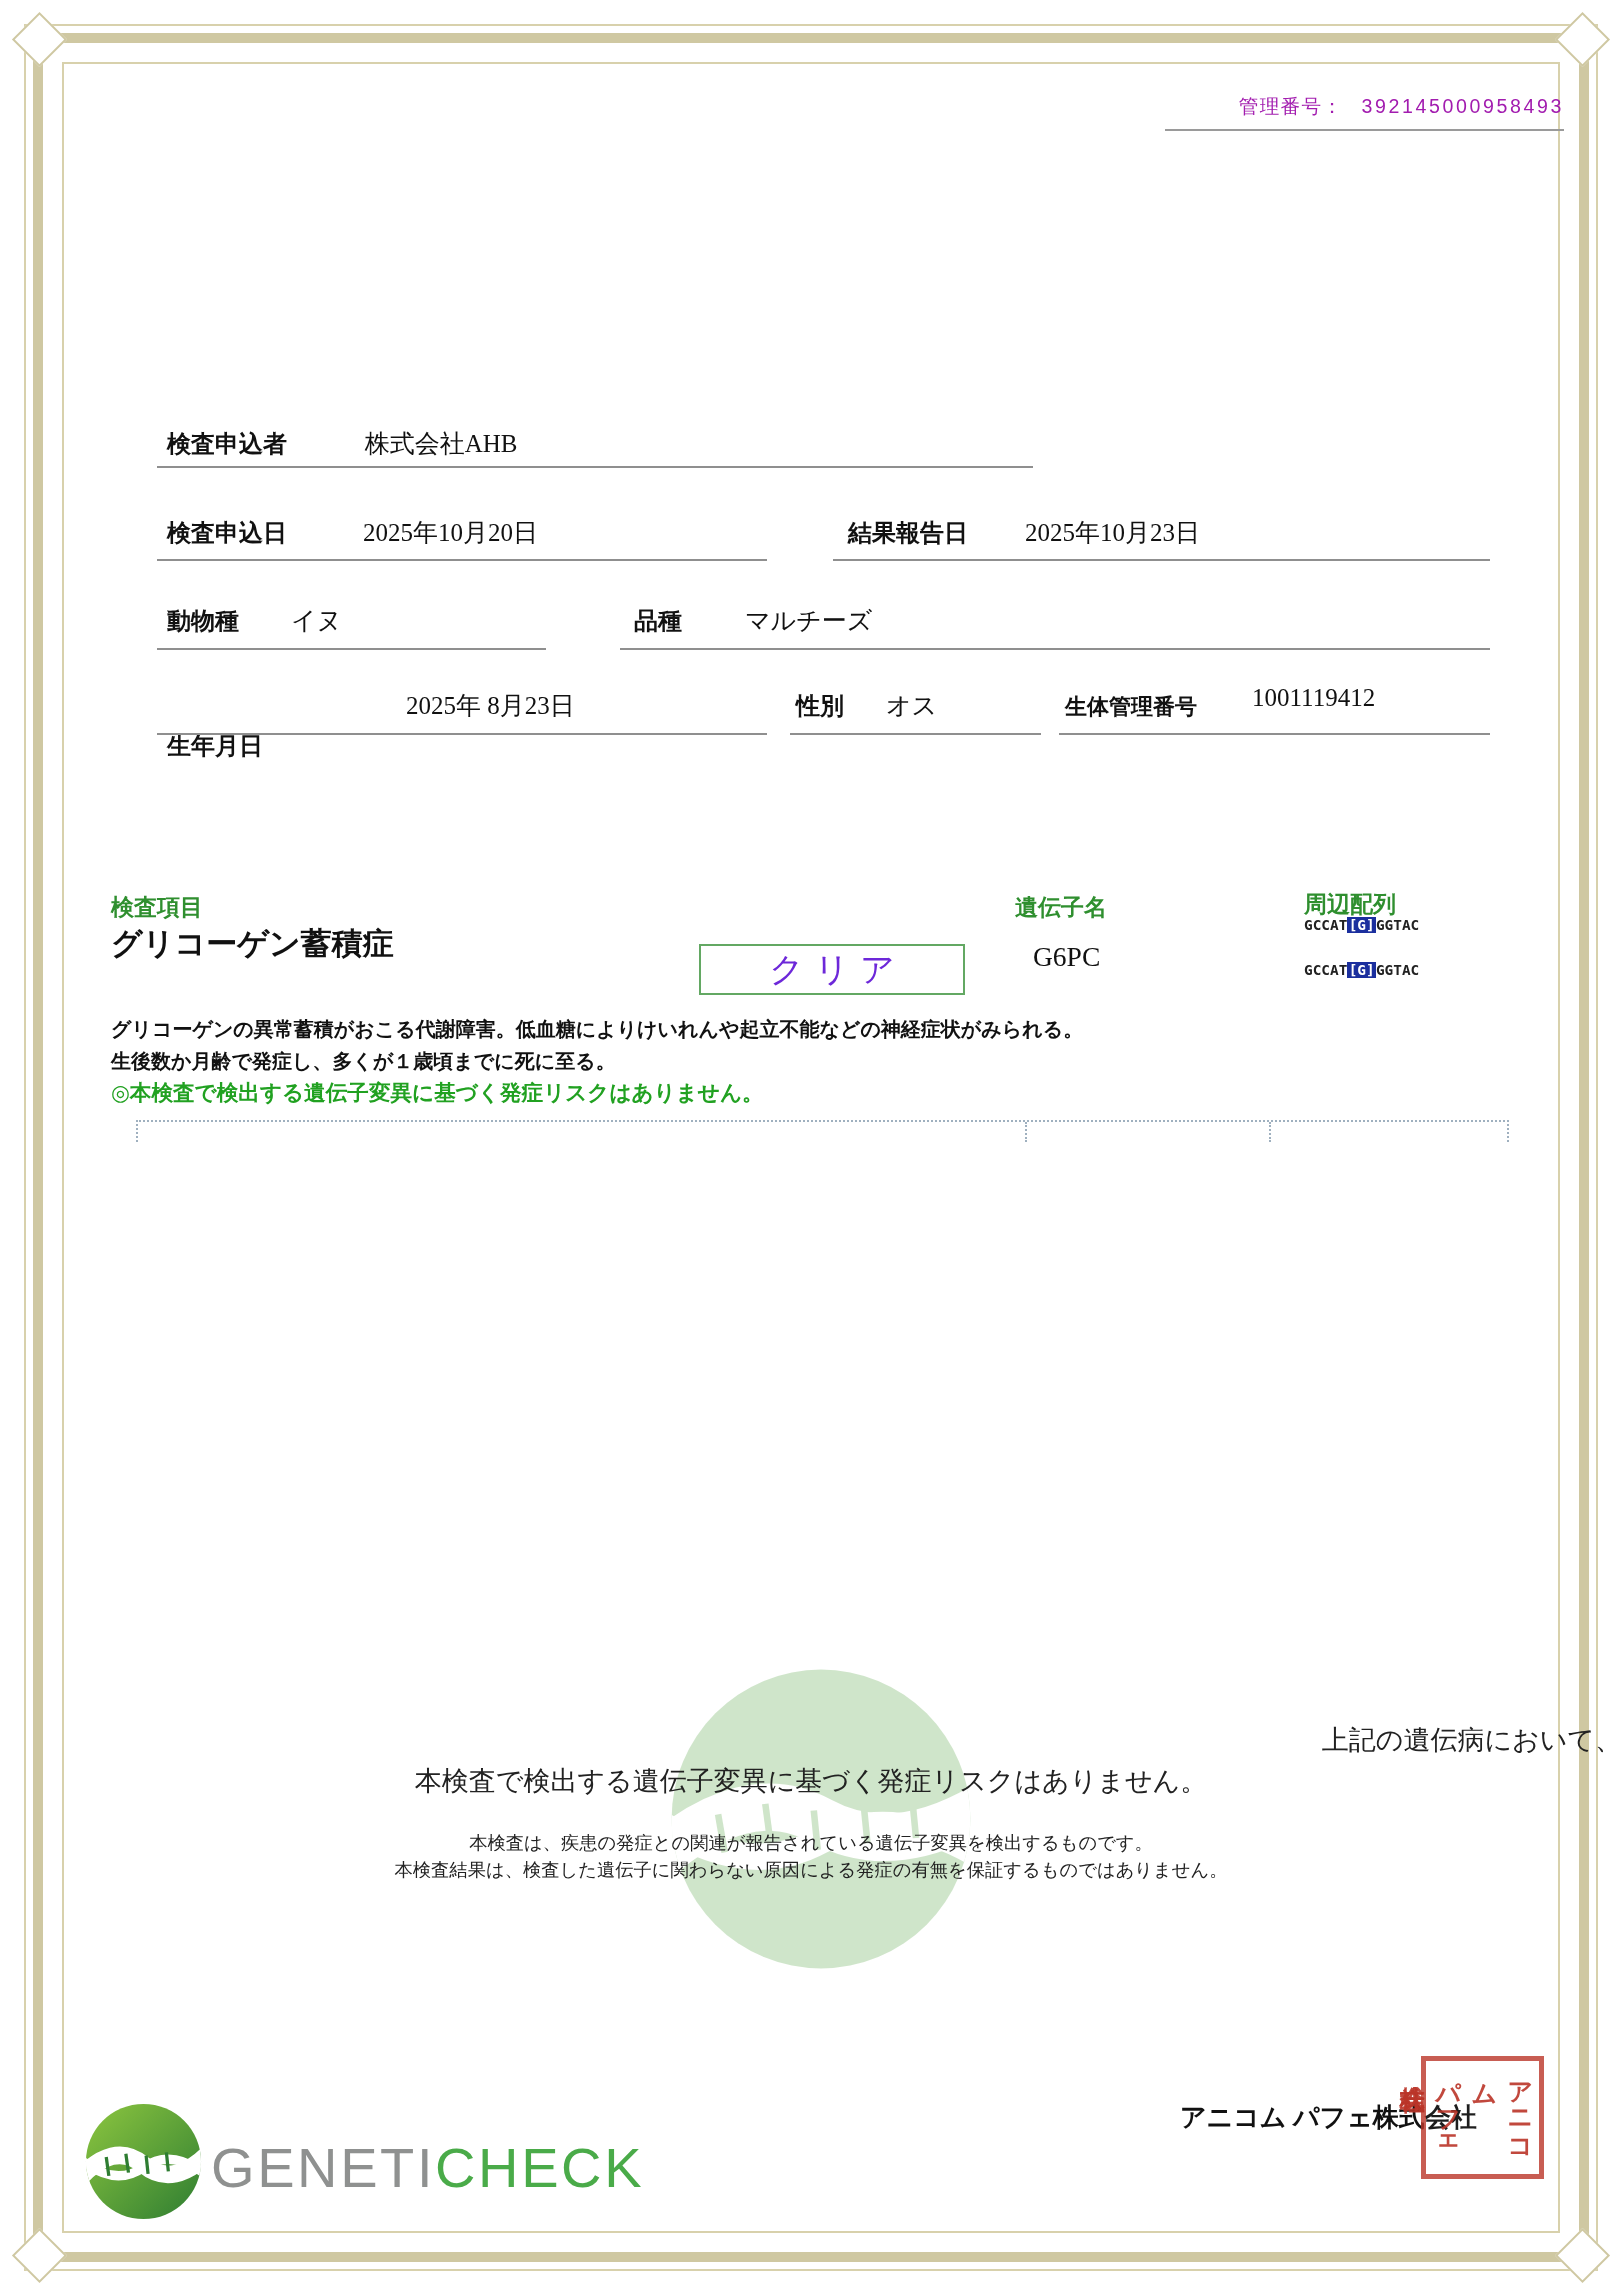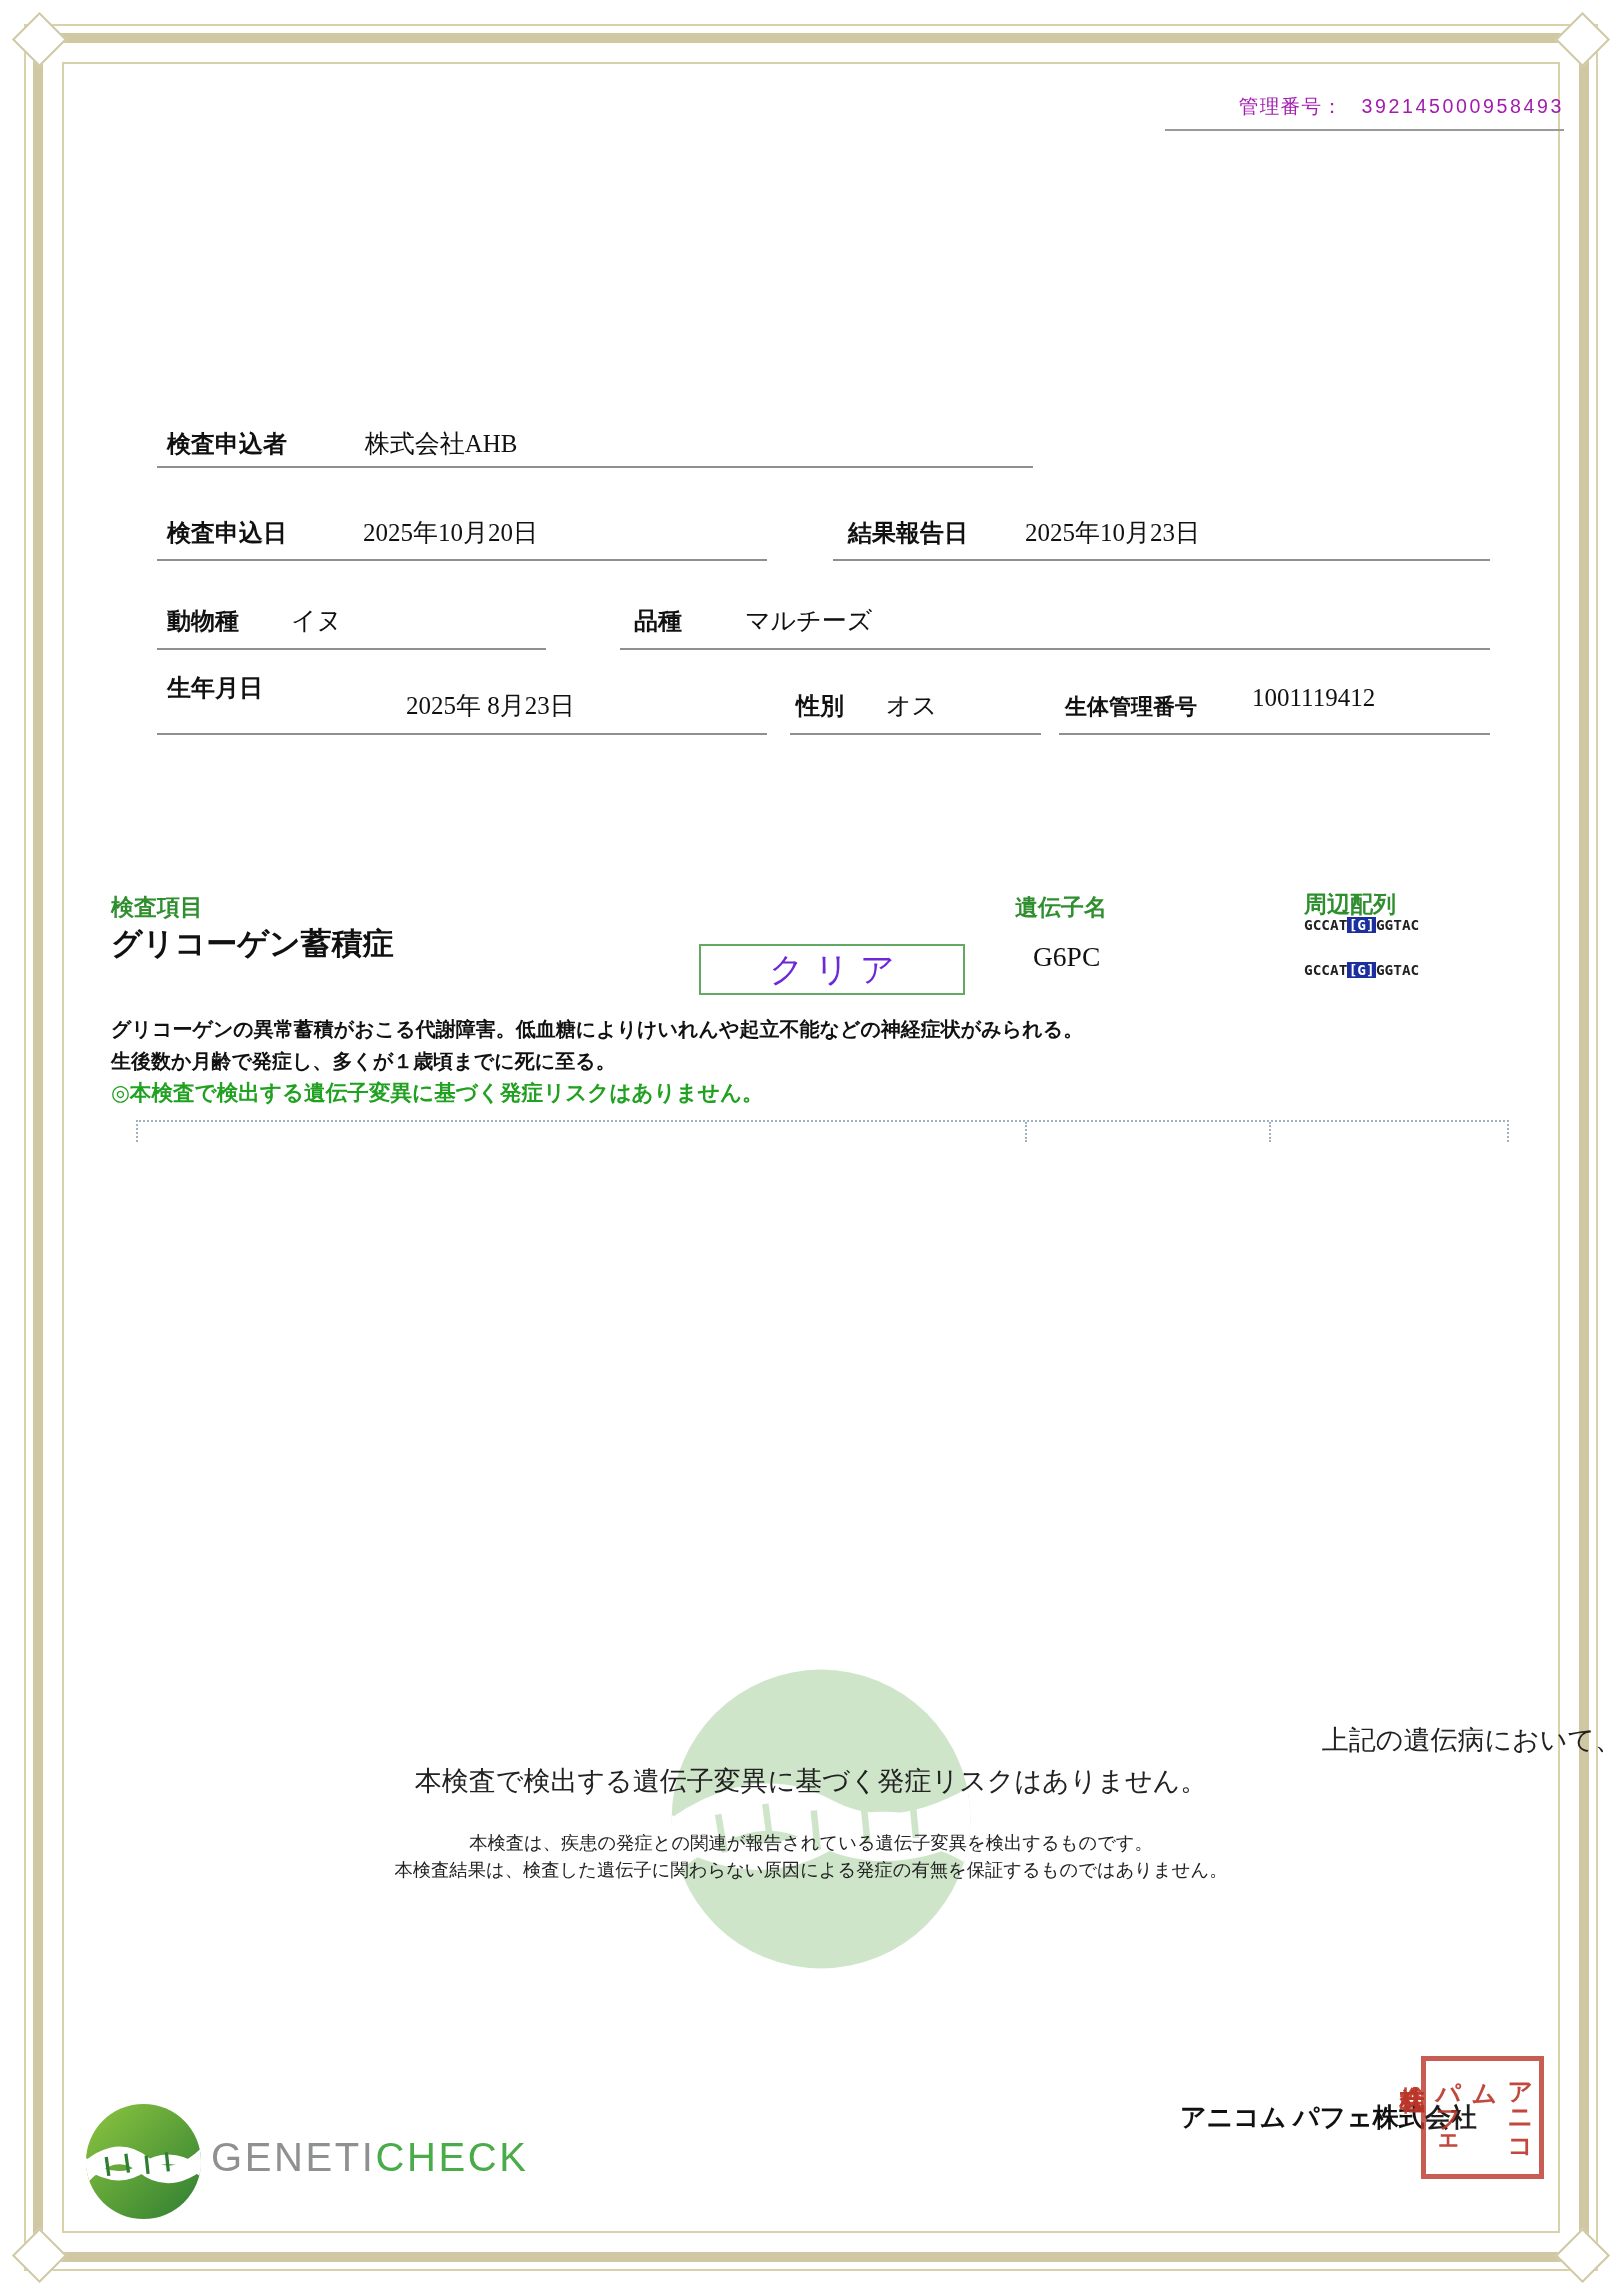--- a/index.html
+++ b/index.html
@@ -39,21 +39,21 @@
   #val-reportdate{position:absolute;left:1025px;top:516px;}
   #ul-reportdate{left:833px;top:559px;width:657px;}
 
   #lbl-species{position:absolute;left:167px;top:605px;}
   #val-species{position:absolute;left:291px;top:604px;}
   #ul-species{left:157px;top:648px;width:389px;}
   #lbl-breed{position:absolute;left:634px;top:605px;}
   #val-breed{position:absolute;left:745px;top:604px;}
   #ul-breed{left:620px;top:648px;width:870px;}
 
-  #lbl-birth{position:absolute;left:167px;top:672px;}
+  #lbl-birth{position:absolute;left:167px;top:730px;}
   #val-birth{position:absolute;left:378px;top:689px;margin-left:28px;}
   #ul-birth{left:157px;top:733px;width:610px;}
   #lbl-sex{position:absolute;left:796px;top:690px;}
   #val-sex{position:absolute;left:886px;top:689px;}
   #ul-sex{left:790px;top:733px;width:251px;}
   #lbl-animalid{position:absolute;left:1065px;top:692px;font-size:22px;}
   #val-animalid{position:absolute;left:1252px;top:684px;}
   #ul-animalid{left:1059px;top:733px;width:431px;}
 
   
@@ -87,21 +87,21 @@
   .summary{position:absolute;left:0;width:100%;text-align:center;z-index:1;
            font-family:"Liberation Sans","DejaVu Sans",sans-serif;color:#222;}
   #sum1{top:1722px;font-size:27px;text-align:right;}
   #sum2{top:1763px;font-size:27px;}
   #note1{top:1830px;font-size:18.3px;}
   #note2{top:1857px;font-size:18.3px;}
 
   
   #logo{position:absolute;left:84px;top:2102px;width:119px;height:119px;}
   #logo-text{position:absolute;left:211px;top:2135px;font-family:"Liberation Sans","DejaVu Sans",sans-serif;
-             font-size:40px;font-weight:500;letter-spacing:2.6px;}
+             font-size:56px;font-weight:500;letter-spacing:2.6px;}
   #logo-text .lt-gray{color:#8f9190;} #logo-text .lt-green{color:#4aab49;}
 
   #company{position:absolute;left:1180px;top:2100px;font-size:26px;font-weight:700;color:#111;z-index:1;}
 
   #company-seal{position:absolute;left:1421px;top:2056px;width:123px;height:123px;box-sizing:border-box;
                 border:5.9px solid rgba(186,52,40,0.8);z-index:2;background:rgba(255,255,255,0.05);
                 writing-mode:vertical-rl;text-orientation:upright;
                 font-size:25px;font-weight:700;color:rgba(186,52,40,0.9);
                 line-height:36px;padding:3.9px 1.3px;letter-spacing:0.7px;}
   #company-seal span{display:block;}

